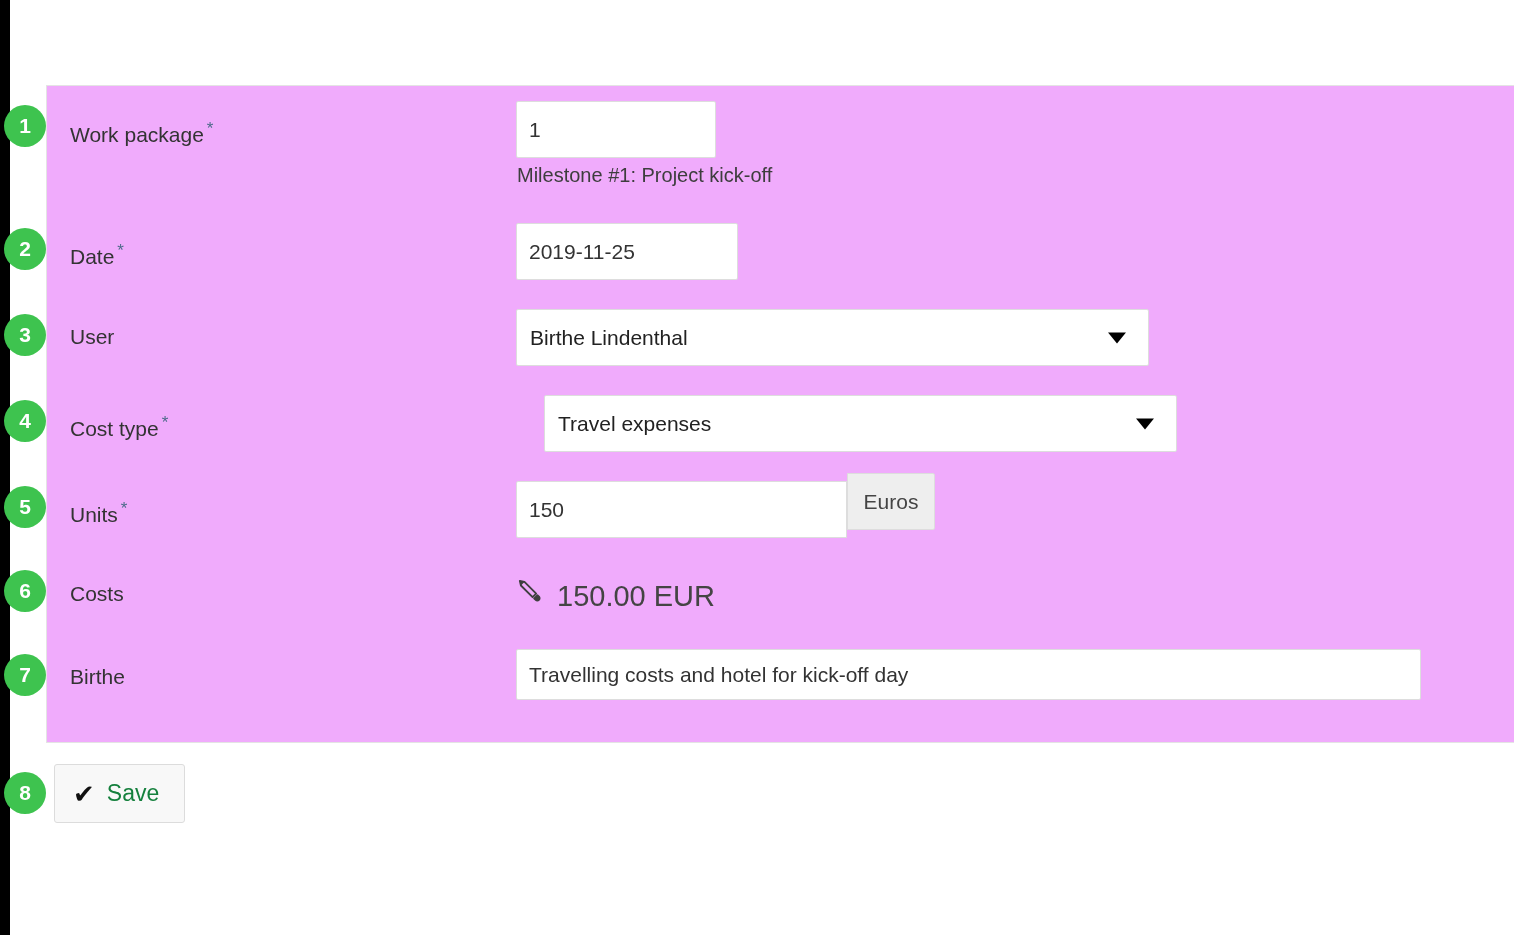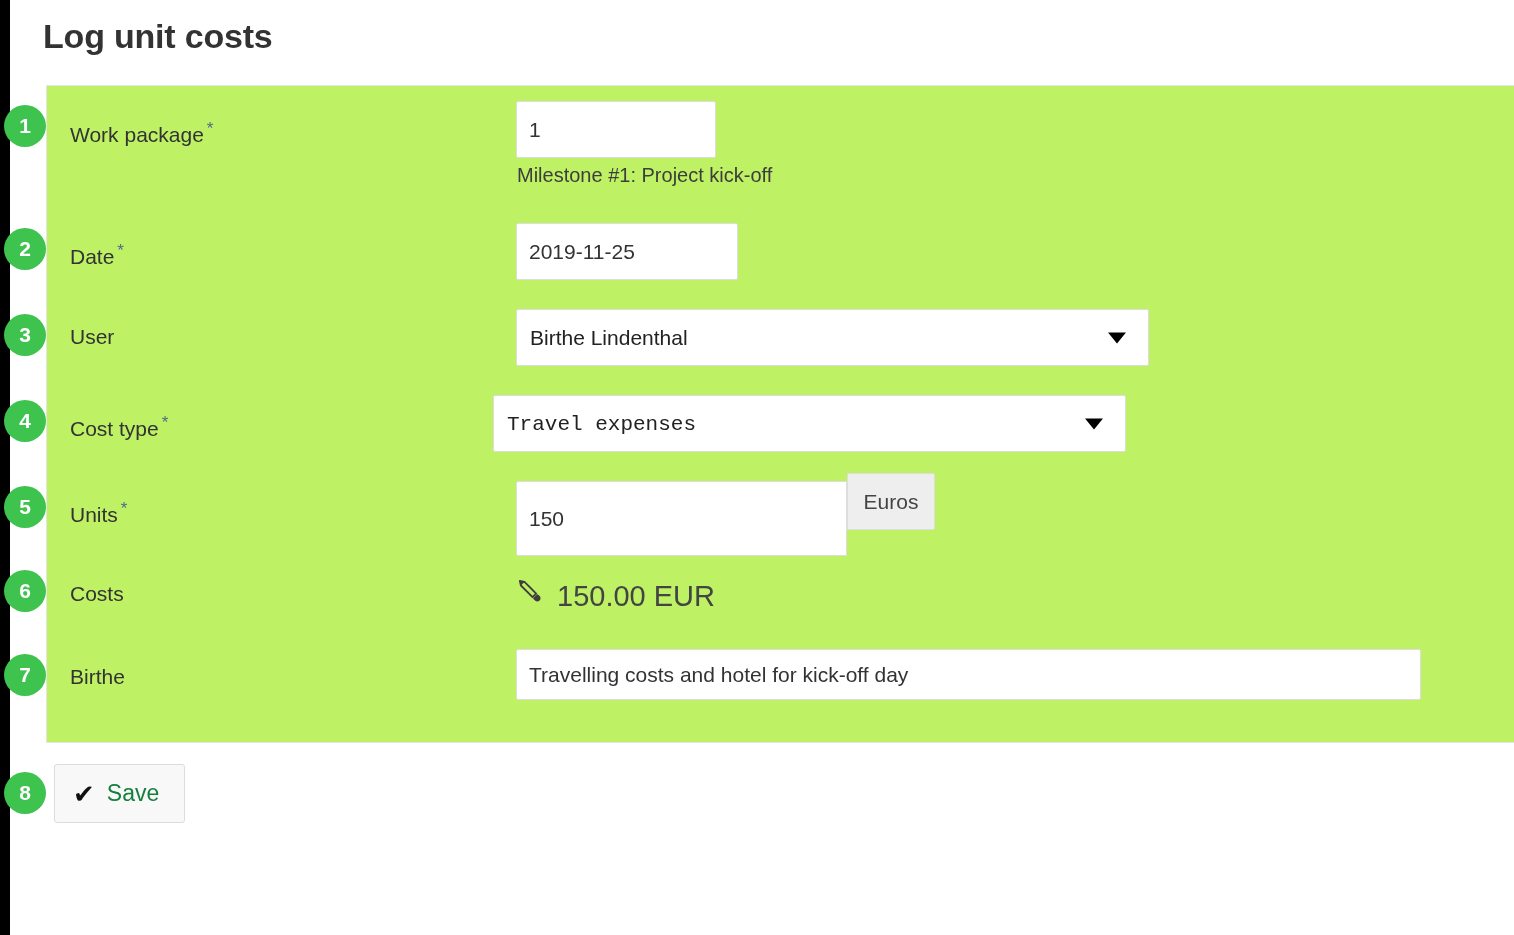--- a/index.html
+++ b/index.html
@@ -49,21 +49,21 @@
 
   
   .form-panel {
     position: absolute;
     left: 36px;
     top: 85px;
     width: 1468px;
     height: 658px;
     border: 1px solid #e4e4e4;
     border-right: none;
-    background: #bef264;
+    background: #f0abfc;
   }
 
   
   .row { position: absolute; left: 0; width: 100%; }
 
   .f-label {
     position: absolute;
     font-size: 21px;
     color: #333333;
     white-space: nowrap;
@@ -192,21 +192,20 @@
     font-family: "Liberation Sans", sans-serif;
   }
 </style>
 </head>
 <body>
 
 <div class="edge-bar"></div>
 
 <div class="page">
 
-  <div class="page-title">Log unit costs</div>
 
   <div class="form-panel">
 
     <div class="row">
       <div class="f-label" style="left:23px; top:30px;">
         <span>Work package</span><span class="req">*</span>
       </div>
       <input class="tbox" style="left: 469px; top: 15px; width: 200px; height: 57px;" value="1">
       <div class="hint" style="left:470px; top:78px;">Milestone #1: Project kick-off</div>
     </div>
@@ -225,31 +224,31 @@
       <div class="sel-wrap" style="left:469px; top:223px; width:633px; height:57px;">
         <span class="sel-text">Birthe Lindenthal</span>
         <span class="caret"></span>
       </div>
     </div>
 
     <div class="row">
       <div class="f-label" style="left:23px; top:324px;">
         <span>Cost type</span><span class="req">*</span>
       </div>
-      <div class="sel-wrap" style="left:446px; top:309px; width:633px; height:57px;font-family:Liberation Mono, monospace;">
+      <div class="sel-wrap" style="left:497px; top:309px; width:633px; height:57px;">
         <span class="sel-text">Travel expenses</span>
         <span class="caret"></span>
       </div>
     </div>
 
     <div class="row">
       <div class="f-label" style="left:23px; top:410px;">
         <span>Units</span><span class="req">*</span>
       </div>
-      <input class="tbox" style="left: 469px; top: 395px; width: 331px; height: 75px; border-radius: 2px 0px 0px 2px;" value="150">
+      <input class="tbox" style="left: 469px; top: 395px; width: 331px; height: 57px; border-radius: 2px 0px 0px 2px;" value="150">
       <div class="addon" style="left:800px; top:387px; width:88px; height:57px;">Euros</div>
     </div>
 
     <div class="row">
       <div class="f-label" style="left:23px; top:495px;">
         <span>Costs</span>
       </div>
       <svg class="pencil-icon" style="left:470px; top:492px;" viewBox="0 0 24 24">
         <g transform="rotate(90 12 12)">
           <path d="M3.6 17.1 L14.4 6.3 L17.7 9.6 L6.9 20.4 L2.6 21.4 Z" fill="none" stroke="#3f3f3f" stroke-width="1.7" stroke-linejoin="round"></path>

